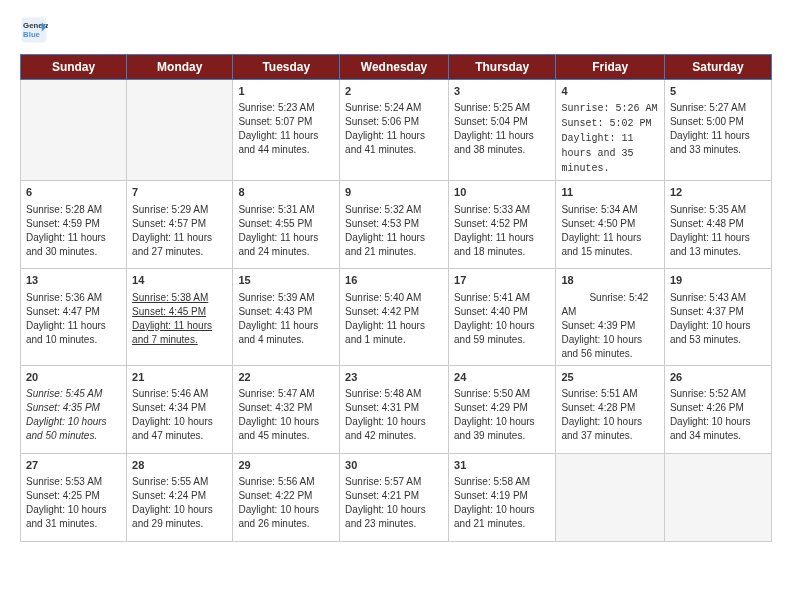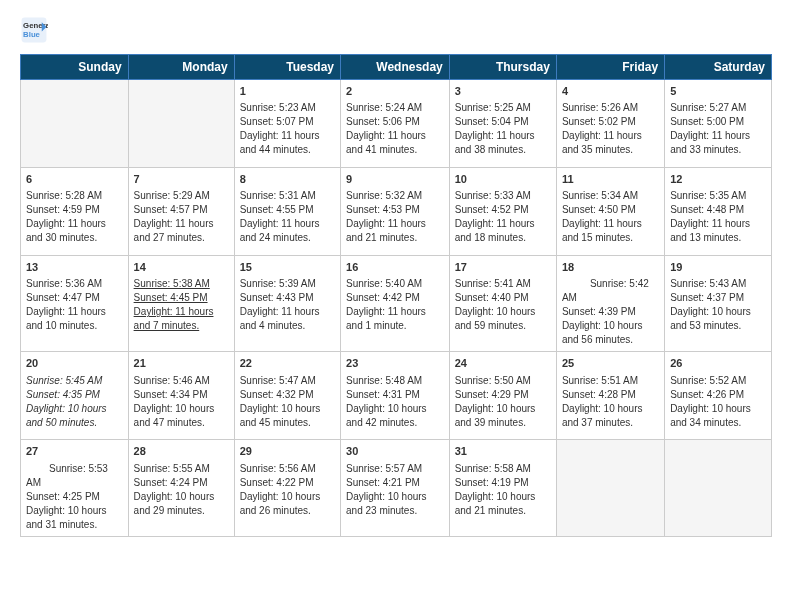--- a/index.html
+++ b/index.html
@@ -48,23 +48,23 @@
     .subtitle {
       font-size: 14px;
       color: #555;
     }
     .calendar {
       width: 100%;
       border-collapse: collapse;
       font-size: 10.5px;
     }
     .calendar thead tr th {
-      background: #0c4a6e;
+      background: #7f1d1d;
       color: #fff;
-      text-align: right;
+      text-align: center;
       padding: 5px 6px;
       font-size: 12px;
       font-weight: bold;
       border: 1px solid #3d7bbf;
     }
     .calendar tbody tr td {
       border: 1px solid #ccc;
       vertical-align: top;
       padding: 4px 5px;
       height: 88px;
@@ -128,21 +128,21 @@
           <td class="empty"></td>
           <td><span class="day-num">1</span><span style="white-space: pre-line;">Sunrise: 5:23 AM
 Sunset: 5:07 PM
 Daylight: 11 hours and 44 minutes.</span></td>
           <td><span class="day-num">2</span><span style="white-space: pre-line;">Sunrise: 5:24 AM
 Sunset: 5:06 PM
 Daylight: 11 hours and 41 minutes.</span></td>
           <td><span class="day-num">3</span><span style="white-space: pre-line;">Sunrise: 5:25 AM
 Sunset: 5:04 PM
 Daylight: 11 hours and 38 minutes.</span></td>
-          <td><span class="day-num">4</span><span style="white-space: pre-line;">Sunrise: 5:26 AM
+          <td><span class="day-num">4</span><span style="white-space: pre-line; font-family: Liberation Mono, monospace;">Sunrise: 5:26 AM
 Sunset: 5:02 PM
 Daylight: 11 hours and 35 minutes.</span></td>
           <td><span class="day-num">5</span><span style="white-space: pre-line;">Sunrise: 5:27 AM
 Sunset: 5:00 PM
 Daylight: 11 hours and 33 minutes.</span></td>
         </tr>
         <tr class="alt-row">
           <td><span class="day-num">6</span><span style="white-space: pre-line;">Sunrise: 5:28 AM
 Sunset: 4:59 PM
 Daylight: 11 hours and 30 minutes.</span></td>
@@ -205,21 +205,21 @@
 Sunset: 4:29 PM
 Daylight: 10 hours and 39 minutes.</span></td>
           <td><span class="day-num">25</span><span style="white-space: pre-line;">Sunrise: 5:51 AM
 Sunset: 4:28 PM
 Daylight: 10 hours and 37 minutes.</span></td>
           <td><span class="day-num">26</span><span style="white-space: pre-line;">Sunrise: 5:52 AM
 Sunset: 4:26 PM
 Daylight: 10 hours and 34 minutes.</span></td>
         </tr>
         <tr>
-          <td><span class="day-num">27</span><span style="white-space: pre-line; margin-left: 23px;">Sunrise: 5:53 AM
+          <td><span class="day-num">27</span><span style="white-space: pre-line;">Sunrise: 5:53 AM
 Sunset: 4:25 PM
 Daylight: 10 hours and 31 minutes.</span></td>
           <td><span class="day-num">28</span><span style="white-space: pre-line;">Sunrise: 5:55 AM
 Sunset: 4:24 PM
 Daylight: 10 hours and 29 minutes.</span></td>
           <td><span class="day-num">29</span><span style="white-space: pre-line;">Sunrise: 5:56 AM
 Sunset: 4:22 PM
 Daylight: 10 hours and 26 minutes.</span></td>
           <td><span class="day-num">30</span><span style="white-space: pre-line;">Sunrise: 5:57 AM
 Sunset: 4:21 PM

